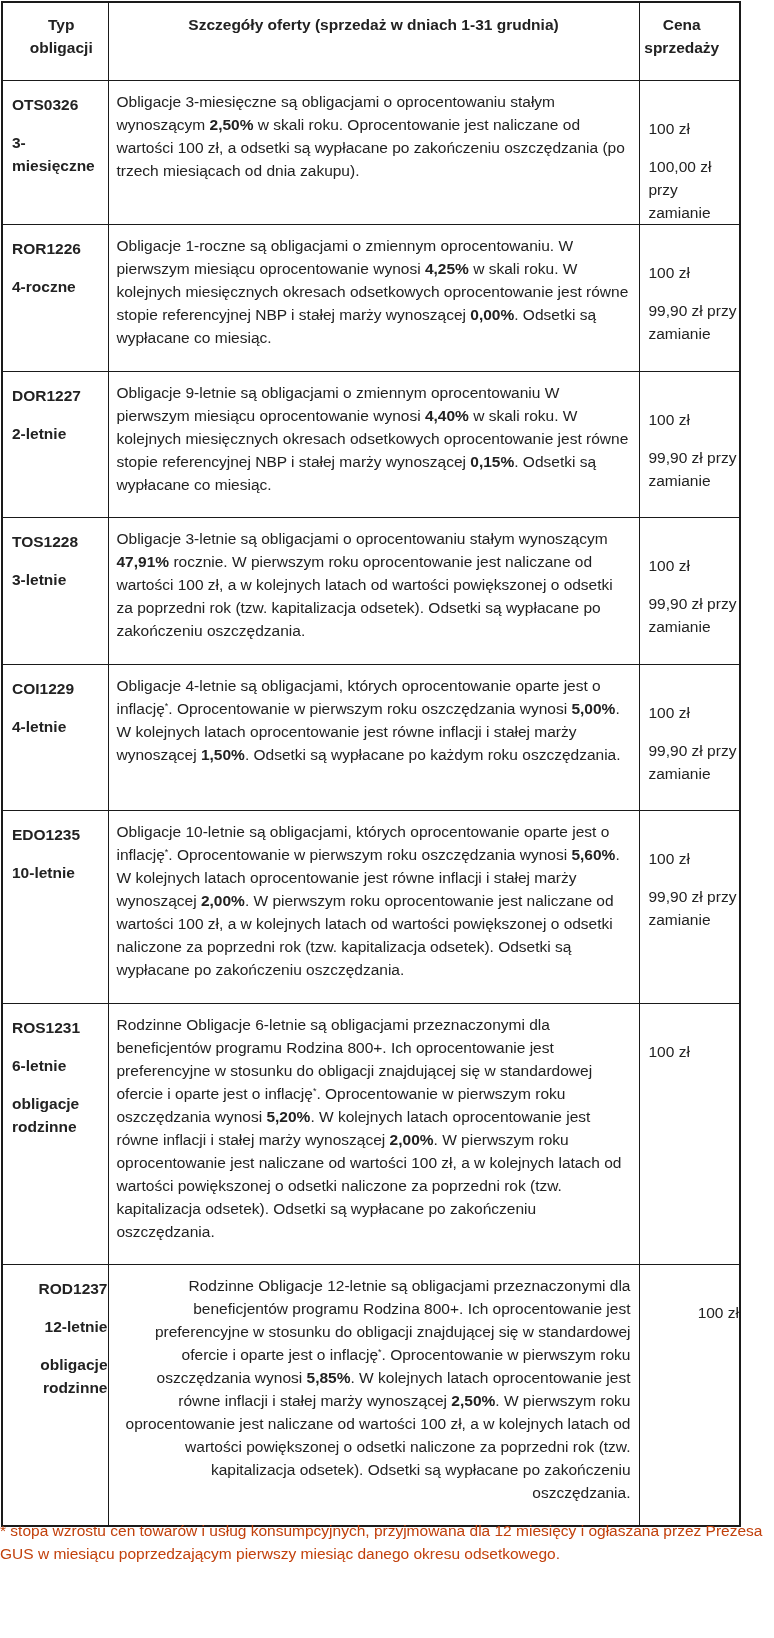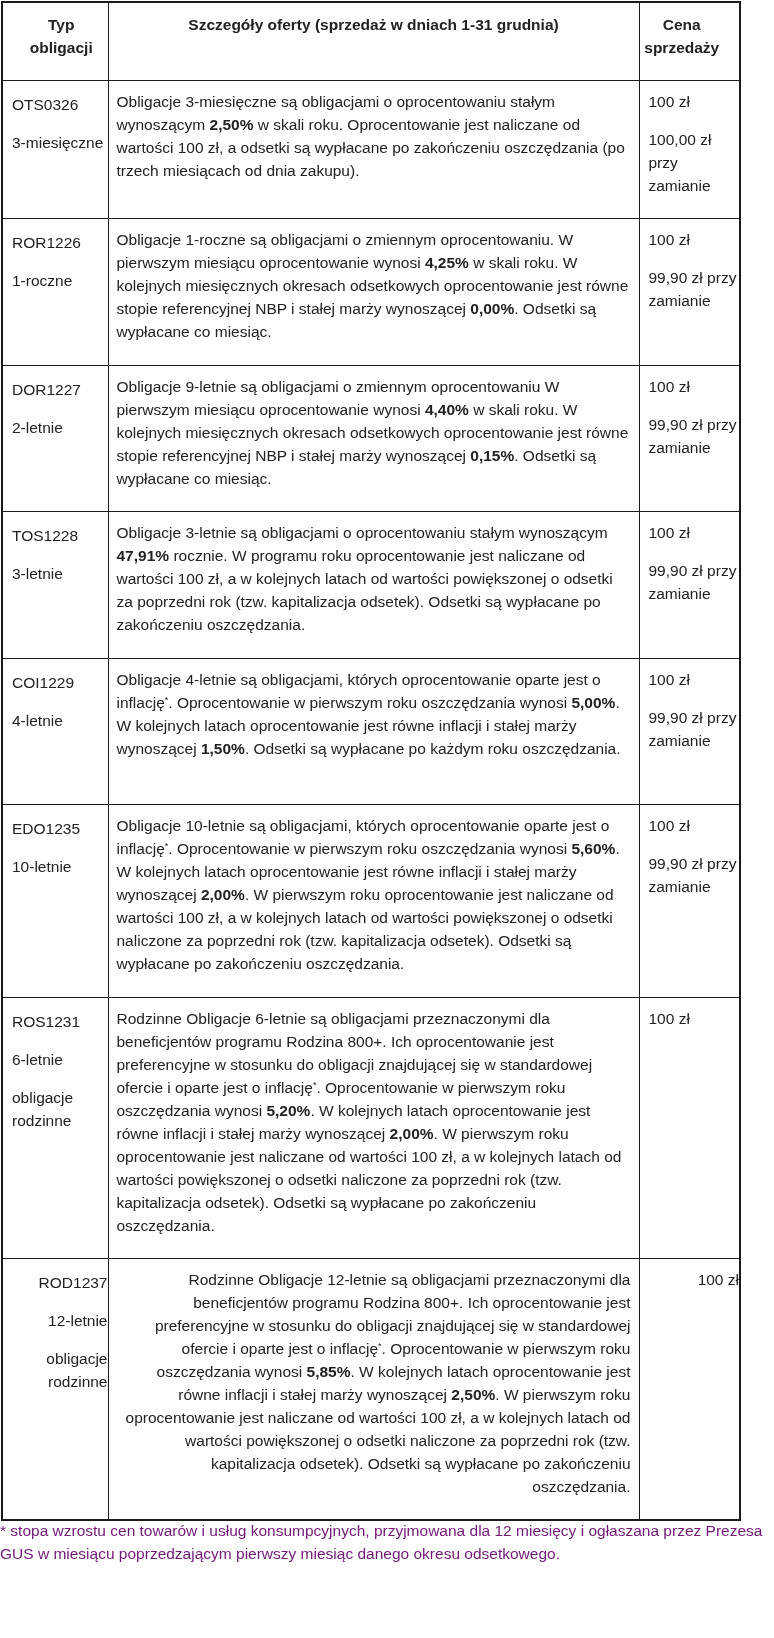--- a/index.html
+++ b/index.html
@@ -26,33 +26,33 @@
     padding: 0;
   }
   th {
     font-weight: bold;
     text-align: center;
     line-height: 23px;
     font-size: 15.5px;
     padding-top: 10px !important;
   }
   tr.hdr { height: 78px; }
-  td.type { padding: 12px 0 0 9px !important; font-weight: normal; line-height: 23px; }
+  td.type { padding: 12px 0 0 9px !important; font-weight: bold; line-height: 23px; }
   td.type .code { display: block; margin-bottom: 15px; }
   td.type .kind { display: block; }
   td.type .kind2 { display: block; margin-top: 15px; }
   td.desc { padding: 9px 8px 0 8px !important; line-height: 23px; }
   td.price { padding: 9px 0 0 9px !important; line-height: 23px; }
-  td.price .base { display: block; margin-bottom: 15px; }
+  td.price .base { display: block; margin-bottom: 15px; margin-top: 27px; }
   td.price .swap { display: block; }
   b { font-weight: bold; }
   sup { font-size: 9px; vertical-align: top; position: relative; top: -2px; }
   .footnote {
     position: absolute; left: 0; top: 1519px; width: 770px;
-    font-size: 15.5px; line-height: 23px; color: #701a75;
+    font-size: 15.5px; line-height: 23px; color: #c2410c;
   }
 </style>
 </head>
 <body>
 
 <div class="wrap">
   <table class="bonds">
     <colgroup>
         <col class="c1">
         <col class="c2">
@@ -75,21 +75,21 @@
     <td class="desc"><span>Obligacje 3-miesięczne są obligacjami o oprocentowaniu stałym wynoszącym </span><b>2,50%</b><span> w skali roku. Oprocentowanie jest naliczane od wartości 100 zł, a odsetki są wypłacane po zakończeniu oszczędzania (po trzech miesiącach od dnia zakupu).</span></td>
     <td class="price">
       <span class="base">100 zł</span>
       <span class="swap">100,00 zł przy zamianie</span>
     </td>
   </tr>
 
   <tr style="height: 147px;">
     <td class="type">
       <span class="code">ROR1226</span>
-      <span class="kind">1-roczne</span>
+      <span class="kind">4-roczne</span>
 
     </td>
     <td class="desc"><span>Obligacje 1-roczne są obligacjami o zmiennym oprocentowaniu. W pierwszym miesiącu oprocentowanie wynosi </span><b>4,25%</b><span> w skali roku. W kolejnych miesięcznych okresach odsetkowych oprocentowanie jest równe stopie referencyjnej NBP i stałej marży wynoszącej </span><b>0,00%</b><span>. Odsetki są wypłacane co miesiąc.</span></td>
     <td class="price">
       <span class="base">100 zł</span>
       <span class="swap">99,90 zł przy zamianie</span>
     </td>
   </tr>
 
   <tr style="height: 146px;">
@@ -104,21 +104,21 @@
       <span class="swap">99,90 zł przy zamianie</span>
     </td>
   </tr>
 
   <tr style="height: 147px;">
     <td class="type">
       <span class="code">TOS1228</span>
       <span class="kind">3-letnie</span>
 
     </td>
-    <td class="desc"><span>Obligacje 3-letnie są obligacjami o oprocentowaniu stałym wynoszącym </span><b>47,91%</b><span> rocznie. W programu roku oprocentowanie jest naliczane od wartości 100 zł, a w kolejnych latach od wartości powiększonej o odsetki za poprzedni rok (tzw. kapitalizacja odsetek). Odsetki są wypłacane po zakończeniu oszczędzania.</span></td>
+    <td class="desc"><span>Obligacje 3-letnie są obligacjami o oprocentowaniu stałym wynoszącym </span><b>47,91%</b><span> rocznie. W pierwszym roku oprocentowanie jest naliczane od wartości 100 zł, a w kolejnych latach od wartości powiększonej o odsetki za poprzedni rok (tzw. kapitalizacja odsetek). Odsetki są wypłacane po zakończeniu oszczędzania.</span></td>
     <td class="price">
       <span class="base">100 zł</span>
       <span class="swap">99,90 zł przy zamianie</span>
     </td>
   </tr>
 
   <tr style="height: 146px; padding-left: 15px;">
     <td class="type">
       <span class="code">COI1229</span>
       <span class="kind">4-letnie</span>

